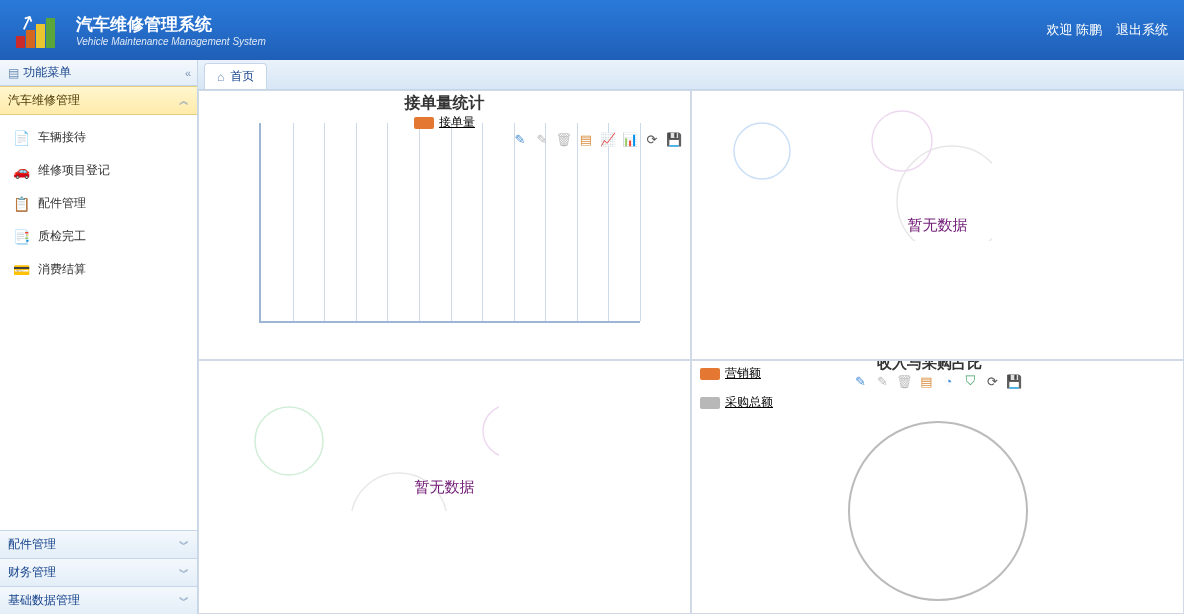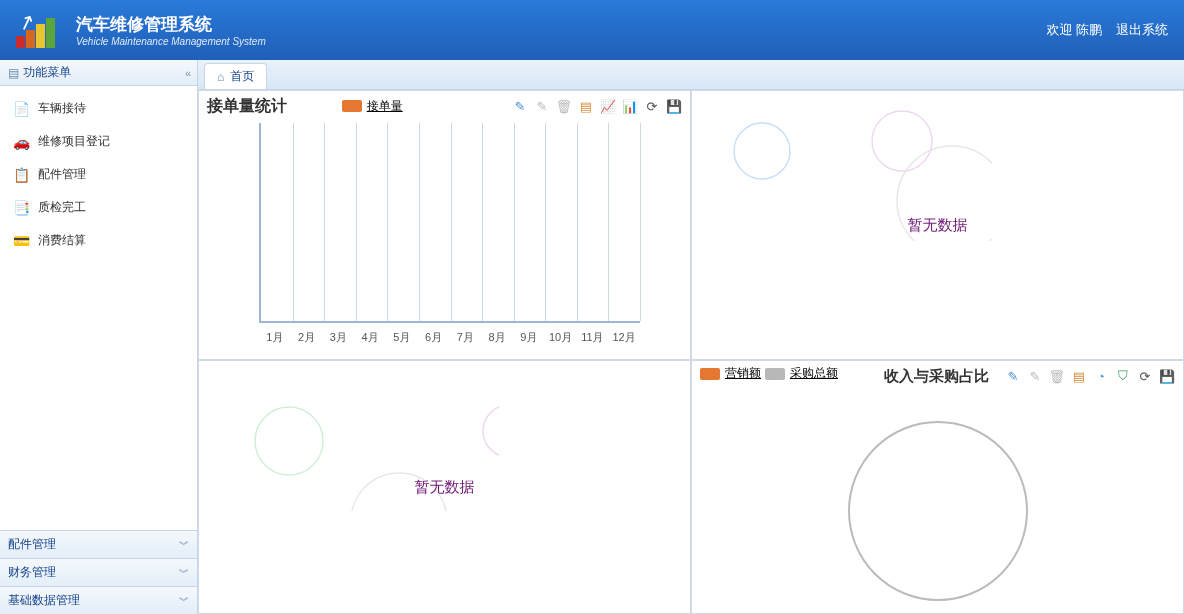--- a/index.html
+++ b/index.html
@@ -29,21 +29,21 @@
 .spacer { flex: 1; }
 
 .main { flex: 1; display: flex; flex-direction: column; background: #fff; }
 .tabs { background: linear-gradient(to bottom, #eaf2fb, #d7e6f5); border-bottom: 1px solid #c5d6e8; padding: 3px 6px 0; display: flex; }
 .tab { background: #fff; border: 1px solid #c5d6e8; border-bottom: none; border-radius: 4px 4px 0 0; padding: 4px 12px; display: flex; align-items: center; gap: 6px; color: #15428b; cursor: pointer; }
 .tab-icon { color: #6a8cb5; font-size: 12px; }
 
 .grid { flex: 1; display: grid; grid-template-columns: 1fr 1fr; grid-template-rows: 270px 1fr; }
 .pane { border: 1px solid #d0d9e5; position: relative; background: #fff; overflow: hidden; }
 
-.pane-head { position: absolute; top: 2px; left: 0; right: 0; padding: 0 8px; display: flex; align-items: center; height: 26px; z-index: 5; }
+.pane-head { position: absolute; top: 2px; left: 0; right: 0; padding: 0 8px; display: flex; align-items: center; height: 26px; z-index: 5; flex-direction: column; }
 .pane-title { font-size: 16px; font-weight: bold; color: #333; }
 .lg-row { display: flex; align-items: center; gap: 5px; text-decoration: underline; }
 .lg-sw { width: 20px; height: 12px; border-radius: 2px; }
 .tools { display: flex; align-items: center; gap: 6px; margin-left: auto; }
 .tool { width: 16px; height: 16px; display: inline-flex; align-items: center; justify-content: center; font-size: 13px; cursor: pointer; color: #6893be; }
 .tool.blue { color: #4a8fd6; }
 .tool.gray { color: #b9b9b9; }
 .tool.orange { color: #d88b3c; }
 .tool.green { color: #3fa05f; }
 .tool.dark { color: #555; }
@@ -53,21 +53,21 @@
 .chart-xlabels { position: absolute; left: 60px; right: 50px; bottom: 14px; display: flex; font-size: 11px; color: #555; }
 .chart-xlabels span { flex: 1; text-align: center; }
 
 .nodata { position: absolute; top: 50%; left: 50%; transform: translate(-50%, -50%); color: #701a75; font-size: 15px; }
 
 .bubbles { position: absolute; inset: 0; opacity: 0.35; }
 .bubbles circle { fill: none; stroke-width: 1.5; }
 
 .donut { position: absolute; top: 60px; left: 50%; transform: translateX(-50%); width: 180px; height: 180px; border: 2px solid #bbb; border-radius: 50%; }
 
-.legend-corner { position: absolute; top: 4px; left: 8px; display:flex; gap:4px; }
+.legend-corner { position: absolute; top: 4px; left: 8px; display:flex; flex-direction:column; gap:12px; }
 </style>
 </head>
 <body>
 
 <div class="header">
   <div class="logo">
     <div class="logo-bar" style="left:0;height:12px;background:#cc2b2b"></div>
     <div class="logo-bar" style="left:10px;height:18px;background:#d6671f"></div>
     <div class="logo-bar" style="left:20px;height:24px;background:#e9c62f"></div>
     <div class="logo-bar" style="left:30px;height:30px;background:#5aa63a"></div>
@@ -86,20 +86,24 @@
 <div class="body">
   <div class="sidebar">
     <div class="side-head">
       <span style="display:flex;align-items:center;gap:4px">
           <span style="color:#6a8cb5">▤</span>
           <span>功能菜单</span>
         </span>
       <span class="collapse">«</span>
     </div>
 
+    <div class="accordion-h">
+      <span>汽车维修管理</span>
+      <span class="chev">︽</span>
+    </div>
     <div class="menu">
       <div class="menu-item">
           <span class="mi-icon">📄</span>
           <span>车辆接待</span>
         </div>
       <div class="menu-item">
           <span class="mi-icon">🚗</span>
           <span>维修项目登记</span>
         </div>
       <div class="menu-item">
@@ -168,34 +172,20 @@
               <div class="chart-vline" style="left: 41.6667%;"></div>
               <div class="chart-vline" style="left: 50%;"></div>
               <div class="chart-vline" style="left: 58.3333%;"></div>
               <div class="chart-vline" style="left: 66.6667%;"></div>
               <div class="chart-vline" style="left: 75%;"></div>
               <div class="chart-vline" style="left: 83.3333%;"></div>
               <div class="chart-vline" style="left: 91.6667%;"></div>
               <div class="chart-vline" style="left: 100%;"></div>
             </div>
         </div>
-        <div class="chart-xlabels" id="xlabels">
-            <span>1月</span>
-            <span>2月</span>
-            <span>3月</span>
-            <span>4月</span>
-            <span>5月</span>
-            <span>6月</span>
-            <span>7月</span>
-            <span>8月</span>
-            <span>9月</span>
-            <span>10月</span>
-            <span>11月</span>
-            <span>12月</span>
-          </div>
       </div>
 
       <div class="pane">
         <svg class="bubbles">
           <circle cx="70" cy="60" r="28" stroke="#6aa6e6"></circle>
             <circle cx="150" cy="200" r="45" stroke="#7ccf8f"></circle>
           <circle cx="260" cy="110" r="55" stroke="#bdbdbd"></circle>
             <circle cx="210" cy="50" r="30" stroke="#ce95d4"></circle>
           <circle cx="390" cy="180" r="35" stroke="#f0c36d"></circle>
             <circle cx="430" cy="70" r="25" stroke="#6aa6e6"></circle>

